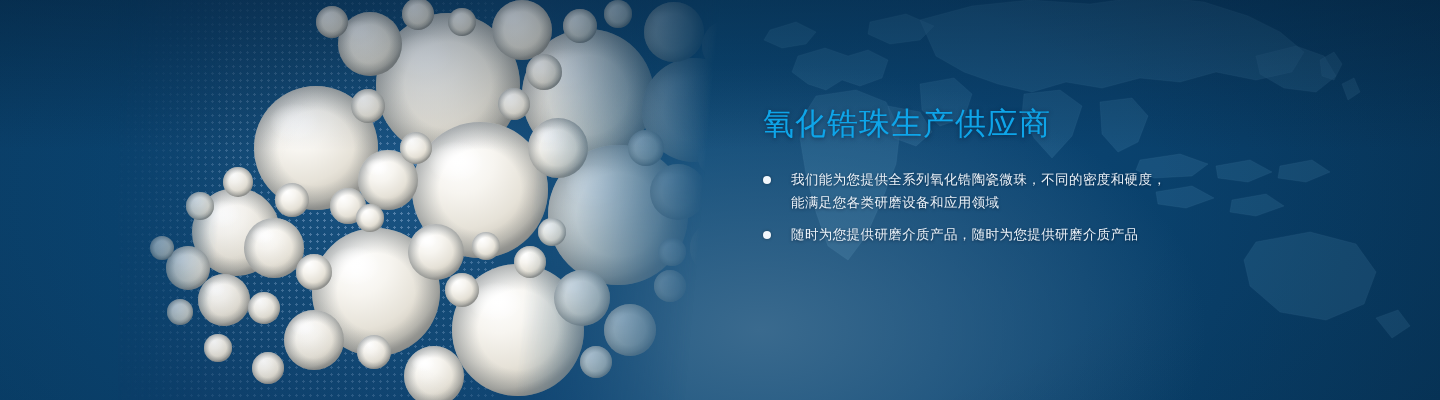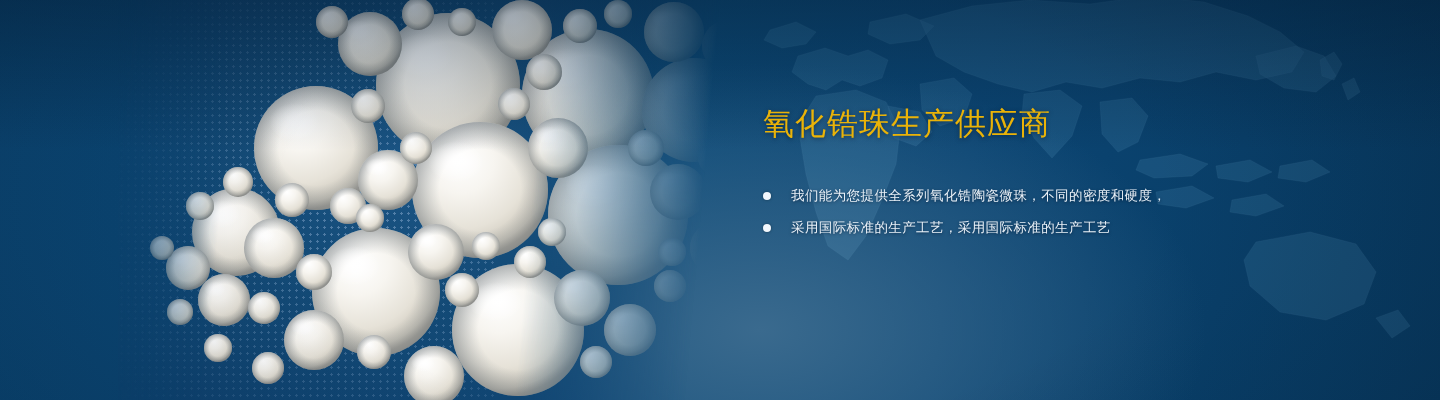--- a/index.html
+++ b/index.html
@@ -67,26 +67,26 @@
 
   
   .copy {
     position:absolute; left:763px; top:104px;
     width:500px;
   }
   .title {
     font-size:31px;
     line-height:40px;
     font-weight:400;
-    color:#eab308;
+    color:#0ea5e9;
     letter-spacing:1px;
     text-shadow:0 1px 4px rgba(0,20,45,0.55);
     white-space:nowrap;
   }
-  .bullets { margin-top:40px; }
+  .bullets { margin-top:24px; }
   .bullet {
     position:relative;
     padding-left:28px;
     margin-bottom:9px;
     font-size:13.5px;
     line-height:23px;
     color:#eaf1f8;
     letter-spacing:0.4px;
     text-shadow:0 1px 3px rgba(0,18,40,0.6);
   }
@@ -337,24 +337,25 @@
   <div class="bg-topdark"></div>
 
   <div class="copy">
     <div class="title">氧化锆珠生产供应商</div>
 
     <div class="bullets">
 
       <div class="bullet">
         <span class="dot"></span>
         <span class="bline">我们能为您提供全系列氧化锆陶瓷微珠，不同的密度和硬度，</span>
+        <span class="bline">能满足您各类研磨设备和应用领域</span>
       </div>
 
 
       <div class="bullet">
         <span class="dot"></span>
-        <span class="bline">采用国际标准的生产工艺，采用国际标准的生产工艺</span>
+        <span class="bline">随时为您提供研磨介质产品，随时为您提供研磨介质产品</span>
       </div>
 
     </div>
   </div>
 
 </div>
 
 </body></html>

